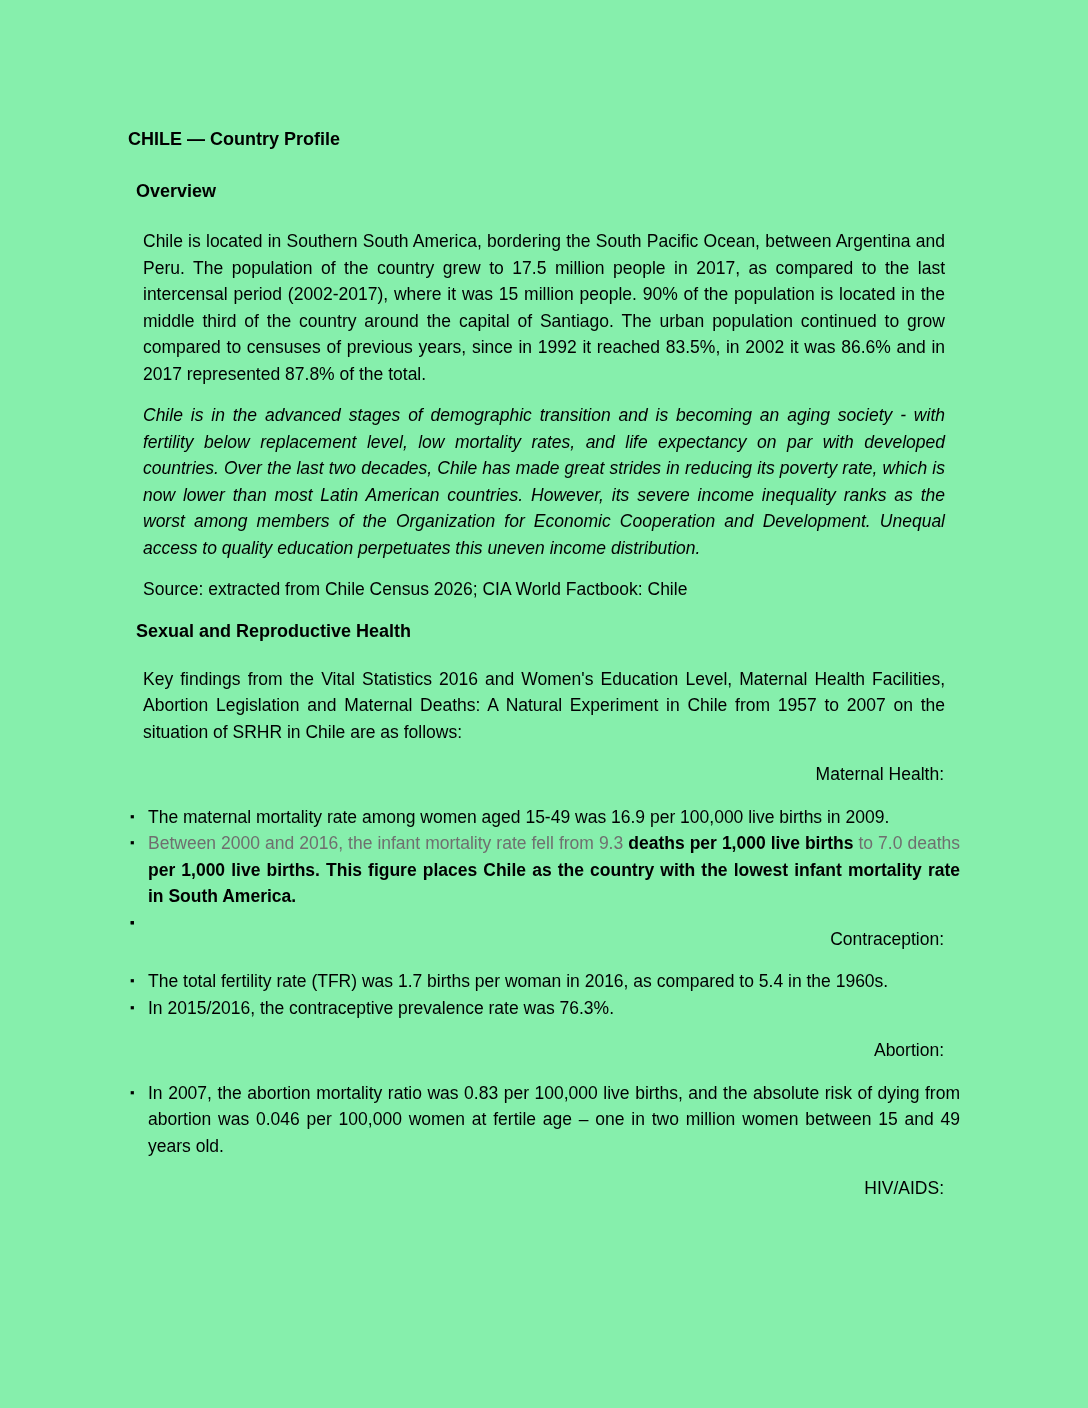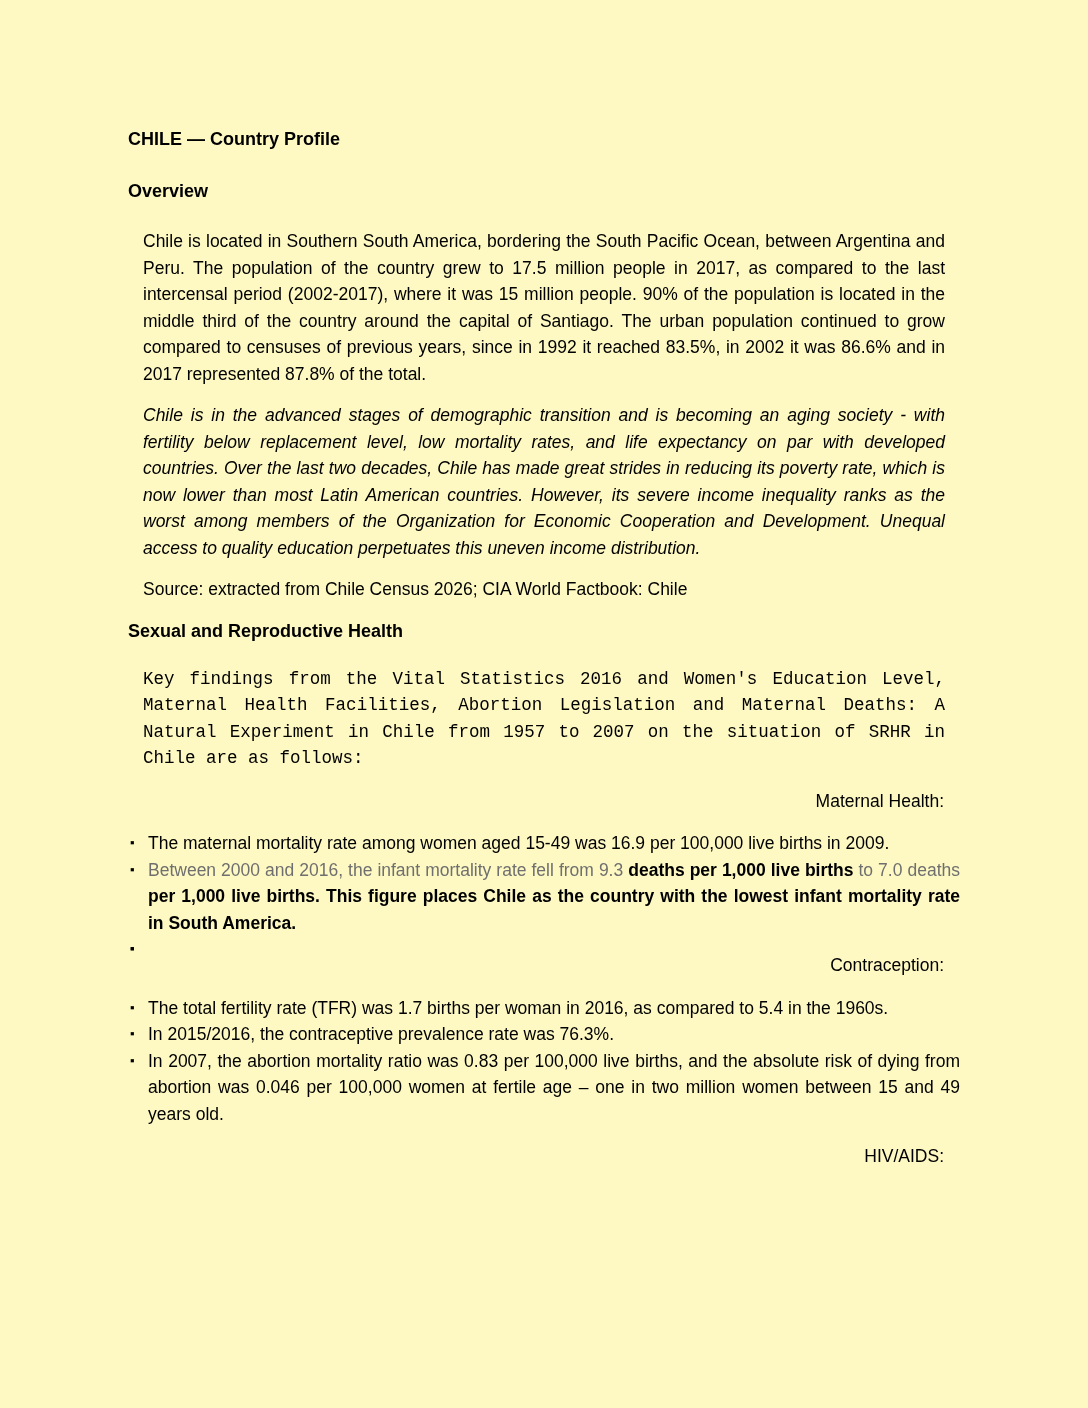--- a/index.html
+++ b/index.html
@@ -4,21 +4,21 @@
 <style>
   html, body {
     margin: 0;
     padding: 0;
     background: #ffffff;
   }
   .page {
     position: relative;
     width: 1088px;
     height: 1408px;
-    background: #fef9c3;
+    background: #86efac;
     overflow: hidden;
   }
   .content {
     box-sizing: border-box;
     width: 1088px;
     padding: 126px 128px 0 128px;
     font-family: "Liberation Sans", sans-serif;
     font-size: 17.5px;
     line-height: 26.5px;
     color: #000000;
@@ -26,32 +26,32 @@
   .doc-title {
     font-size: 18px;
     line-height: 27px;
     font-weight: 700;
     margin: 0 0 25px 0;
   }
   .section-heading {
     font-size: 18px;
     line-height: 27px;
     font-weight: 700;
-    margin: 0;
+    margin: 8px;
   }
   .heading-overview { margin-bottom: 23px; }
   .heading-srh { margin-bottom: 21px; }
   p.body-par {
     margin: 15px;
     text-align: justify;
   }
   .par-overview-1 { margin-bottom: 21px; }
   .par-overview-2 { margin-bottom: 24px; font-style: italic; }
   .par-source { margin-bottom: 27px; text-align: left; }
-  .par-intro { margin-bottom: 28px; font-family: Liberation Mono, monospace; }
+  .par-intro { margin-bottom: 28px; }
   .sub-label {
     margin: 16px;
     text-align: right;
   }
   ul.bullet-list {
     list-style: none;
     margin: 0;
     padding: 0;
   }
   .list-maternal { margin-bottom: 23px; }
@@ -116,20 +116,21 @@
       <li>
         <span class="bullet-marker">▪</span>
         <span>The total fertility rate (TFR) was 1.7 births per woman in 2016, as compared to 5.4 in the 1960s.</span>
       </li>
       <li>
         <span class="bullet-marker">▪</span>
         <span>In 2015/2016, the contraceptive prevalence rate was 76.3%.</span>
       </li>
     </ul>
 
+    <p class="sub-label">Abortion:</p>
     <ul class="bullet-list list-abortion">
       <li>
         <span class="bullet-marker">▪</span>
         <span>In 2007, the abortion mortality ratio was 0.83 per 100,000 live births, and the absolute risk of dying from abortion was 0.046 per 100,000 women at fertile age – one in two million women between 15 and 49 years old.</span>
       </li>
     </ul>
 
     <p class="sub-label">HIV/AIDS:</p>
 
   </div>

